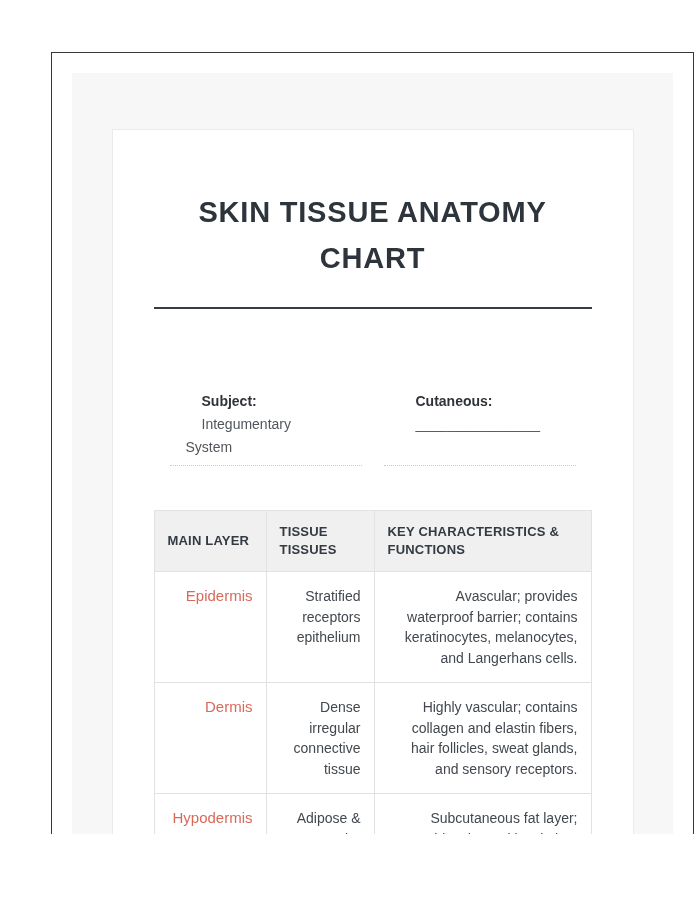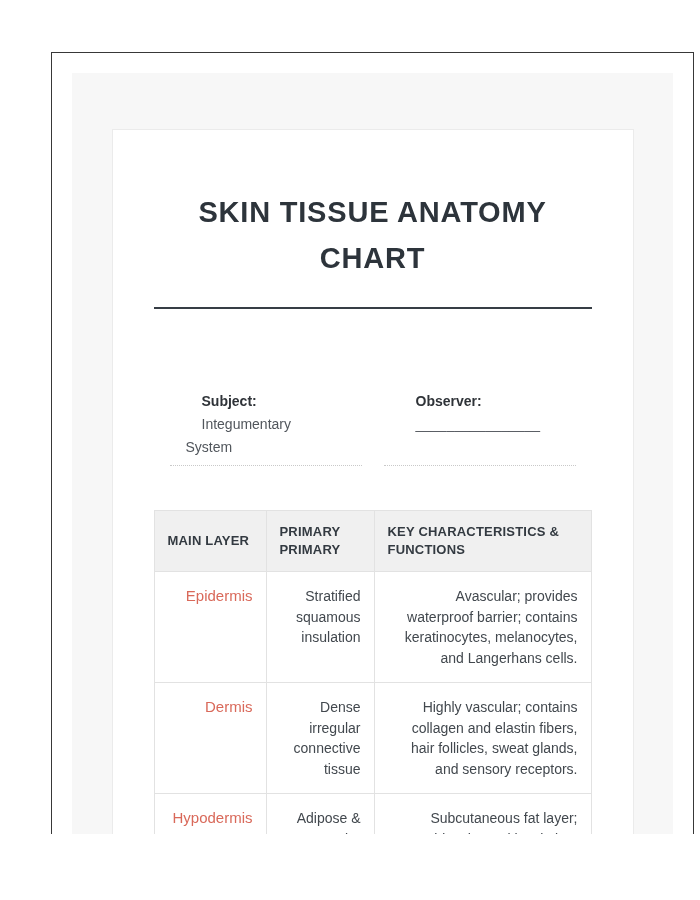--- a/index.html
+++ b/index.html
@@ -47,42 +47,42 @@
 
         <div class="doc-title">SKIN TISSUE ANATOMY CHART</div>
         <hr class="title-rule">
 
         <div class="form-grid">
           <div class="field">
             <b>Subject:</b>
             <span>Integumentary System</span>
           </div>
           <div class="field">
-            <b>Observer:</b>
+            <b>Cutaneous:</b>
             <span>________________</span>
           </div>
         </div>
 
         <table class="anatomy">
           <colgroup>
             <col class="col-layer">
               <col class="col-tissue">
               <col>
           </colgroup>
           <thead>
             <tr>
               <th class="nowrap">MAIN LAYER</th>
-              <th>PRIMARY PRIMARY</th>
+              <th>TISSUE TISSUES</th>
               <th>KEY CHARACTERISTICS &amp; FUNCTIONS</th>
             </tr>
           </thead>
           <tbody>
             <tr>
               <td class="layer">Epidermis</td>
-              <td>Stratified squamous insulation</td>
+              <td>Stratified receptors epithelium</td>
               <td>Avascular; provides waterproof barrier; contains keratinocytes, melanocytes, and Langerhans cells.</td>
             </tr>
             <tr>
               <td class="layer">Dermis</td>
               <td>Dense irregular connective tissue</td>
               <td>Highly vascular; contains collagen and elastin fibers, hair follicles, sweat glands, and sensory receptors.</td>
             </tr>
             <tr>
               <td class="layer">Hypodermis</td>
               <td>Adipose &amp; Areolar connective tissue</td>

